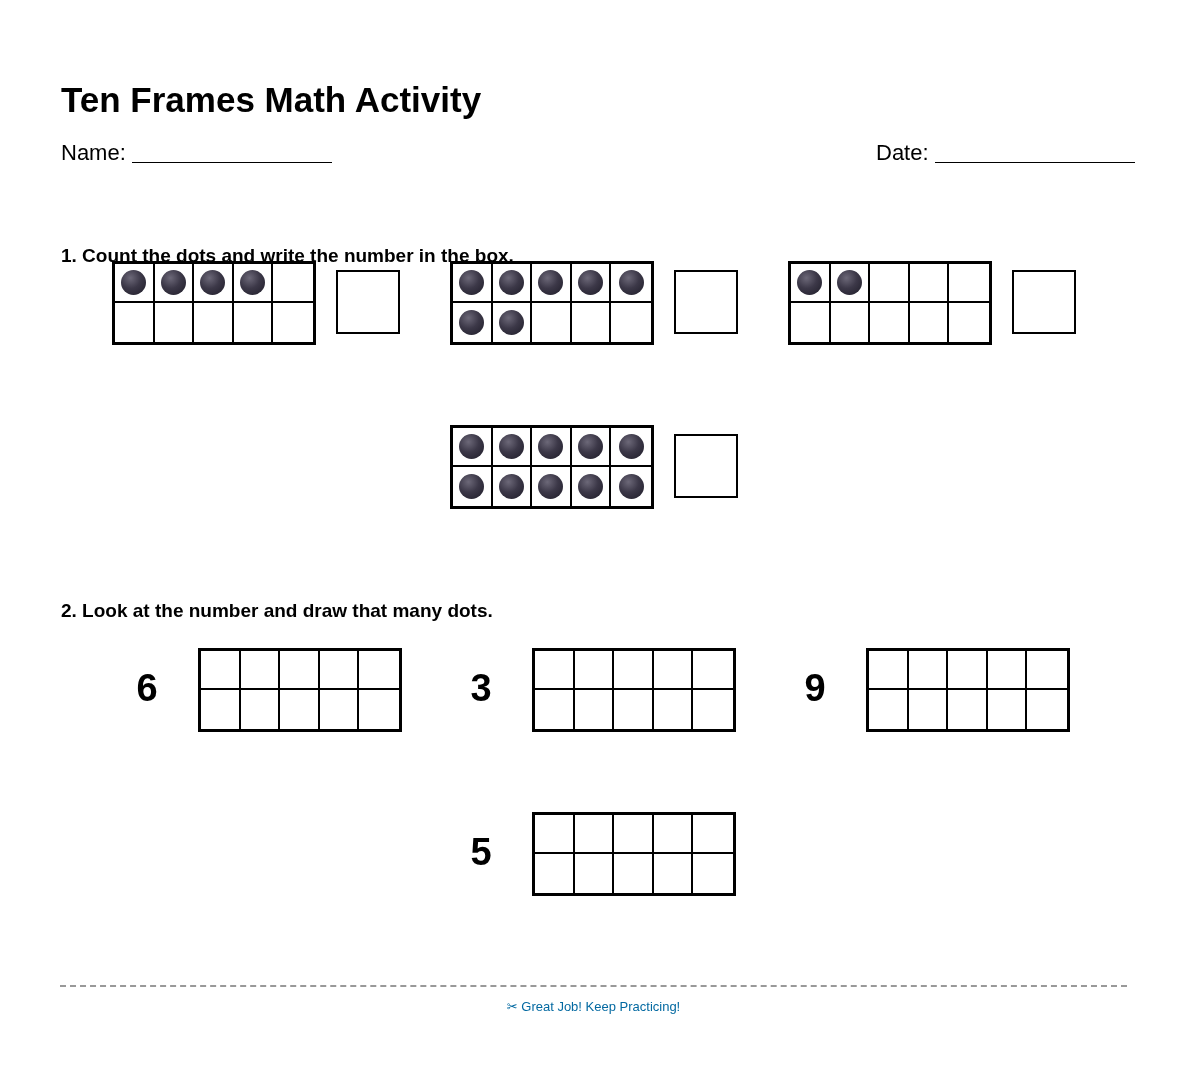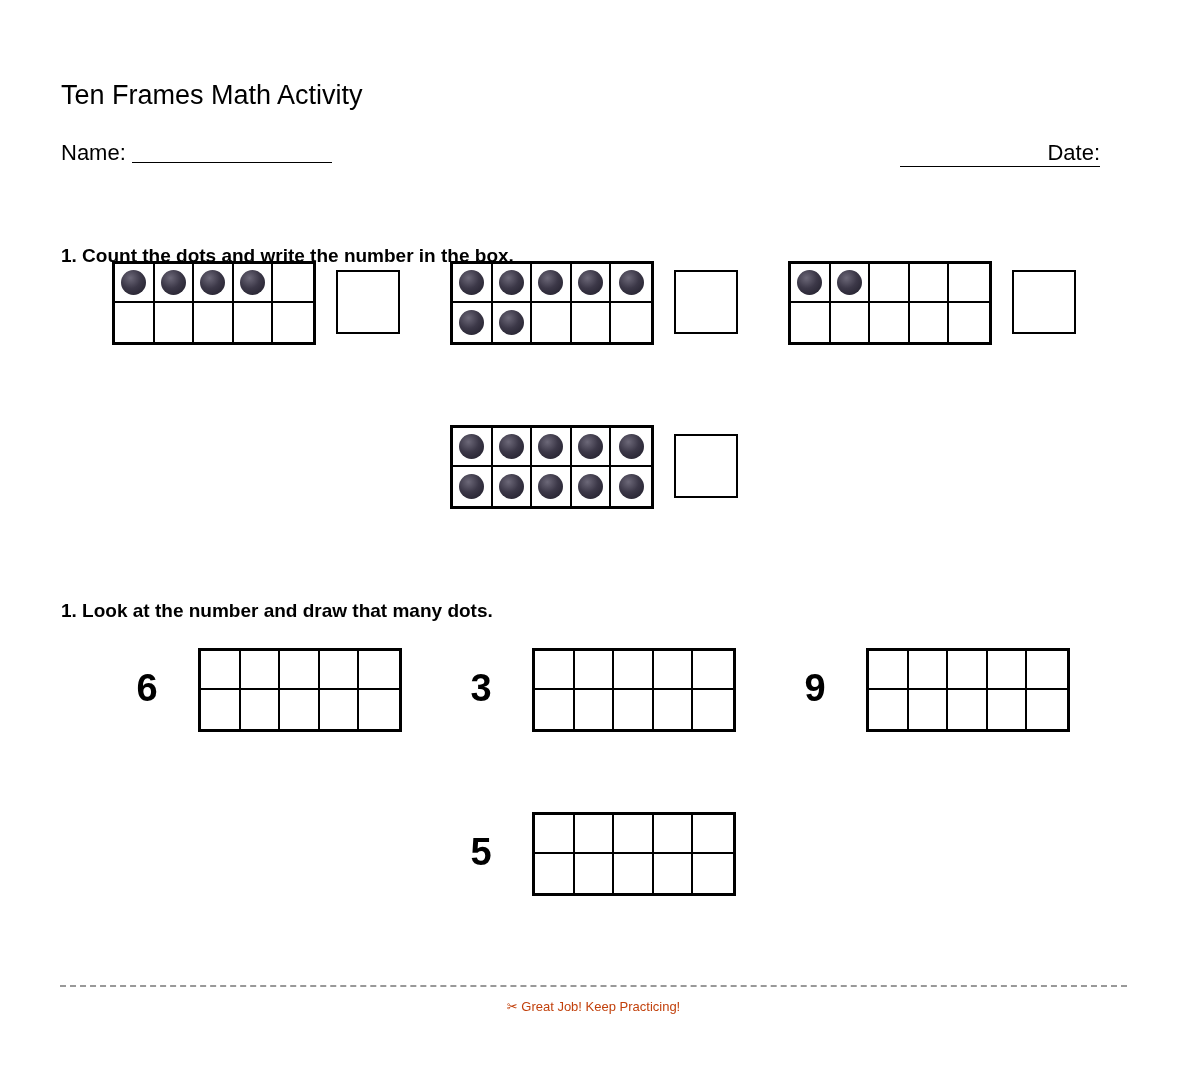--- a/index.html
+++ b/index.html
@@ -1,44 +1,44 @@
 <!DOCTYPE html>
 <html><head>
 <meta charset="utf-8">
 <style>
   * { box-sizing: border-box; margin: 0; padding: 0; }
   html, body { width: 1187px; height: 1075px; background: #ffffff; }
   body { font-family: "Liberation Sans", sans-serif; color: #000; position: relative; }
-  .title { position: absolute; left: 61px; top: 80px; font-size: 27px; font-weight: normal; text-align: center; }
+  .title { position: absolute; left: 61px; top: 80px; font-size: 35px; font-weight: bold; text-align: center; }
   .field { position: absolute; top: 140px; font-size: 22px; display: flex; align-items: flex-end; }
   .field .line { display: inline-block; height: 1px; background: #000; margin-left: 6px; margin-bottom: 3px; }
   .q { position: absolute; left: 61px; font-size: 19px; font-weight: bold; }
   .frame { position: absolute; width: 204px; height: 84px; border: 3px solid #000;
            display: grid; grid-template-columns: repeat(5, 1fr); grid-template-rows: repeat(2, 1fr); }
   .cell { border-right: 2px solid #000; border-bottom: 2px solid #000; display: flex; align-items: center; justify-content: center; }
   .cell:nth-child(5n) { border-right: none; }
   .cell:nth-child(n+6) { border-bottom: none; }
   .dot { width: 25px; height: 25px; border-radius: 50%;
          background: radial-gradient(circle at 38% 32%, #6c6878 0%, #3c3848 45%, #1e1c28 100%); }
   .answer { position: absolute; width: 64px; height: 64px; border: 2px solid #000; }
   .num { position: absolute; font-size: 38px; font-weight: bold; width: 40px; text-align: center; }
   .divider { position: absolute; left: 60px; top: 985px; width: 1067px; border-top: 2px dashed #999; }
-  .footer { position: absolute; left: 0; width: 1187px; top: 999px; text-align: center; font-size: 13px; color: #c2410c; }
+  .footer { position: absolute; left: 0; width: 1187px; top: 999px; text-align: center; font-size: 13px; color: #0369a1; }
 </style>
 </head>
 <body>
 
 <div class="title">Ten Frames Math Activity</div>
 
 <div class="field" style="left:61px;">
   <span>Name:</span>
   <span class="line" style="width:200px;"></span>
 </div>
 
-<div class="field" style="left:894px;flex-direction:column;">
+<div class="field" style="left:876px;">
   <span>Date:</span>
   <span class="line" style="width:200px;"></span>
 </div>
 
 <div class="q" style="top:213px;margin-top:32px;">1. Count the dots and write the number in the box.</div>
 
 <div class="frame" style="left:112px; top:261px;">
     <div class="cell">
       <div class="dot"></div>
     </div>
@@ -133,21 +133,21 @@
     </div>
     <div class="cell">
       <div class="dot"></div>
     </div>
     <div class="cell">
       <div class="dot"></div>
     </div>
   </div>
 <div class="answer" style="left:674px; top:434px;"></div>
 
-<div class="q" style="top:600px;">1. Look at the number and draw that many dots.</div>
+<div class="q" style="top:600px;">2. Look at the number and draw that many dots.</div>
 
 <div class="num" style="left:127px; top:667px;">6</div>
 <div class="frame" style="left:198px; top:648px;">
     <div class="cell"></div>
     <div class="cell"></div>
     <div class="cell"></div>
     <div class="cell"></div>
     <div class="cell"></div>
     <div class="cell"></div>
     <div class="cell"></div>

